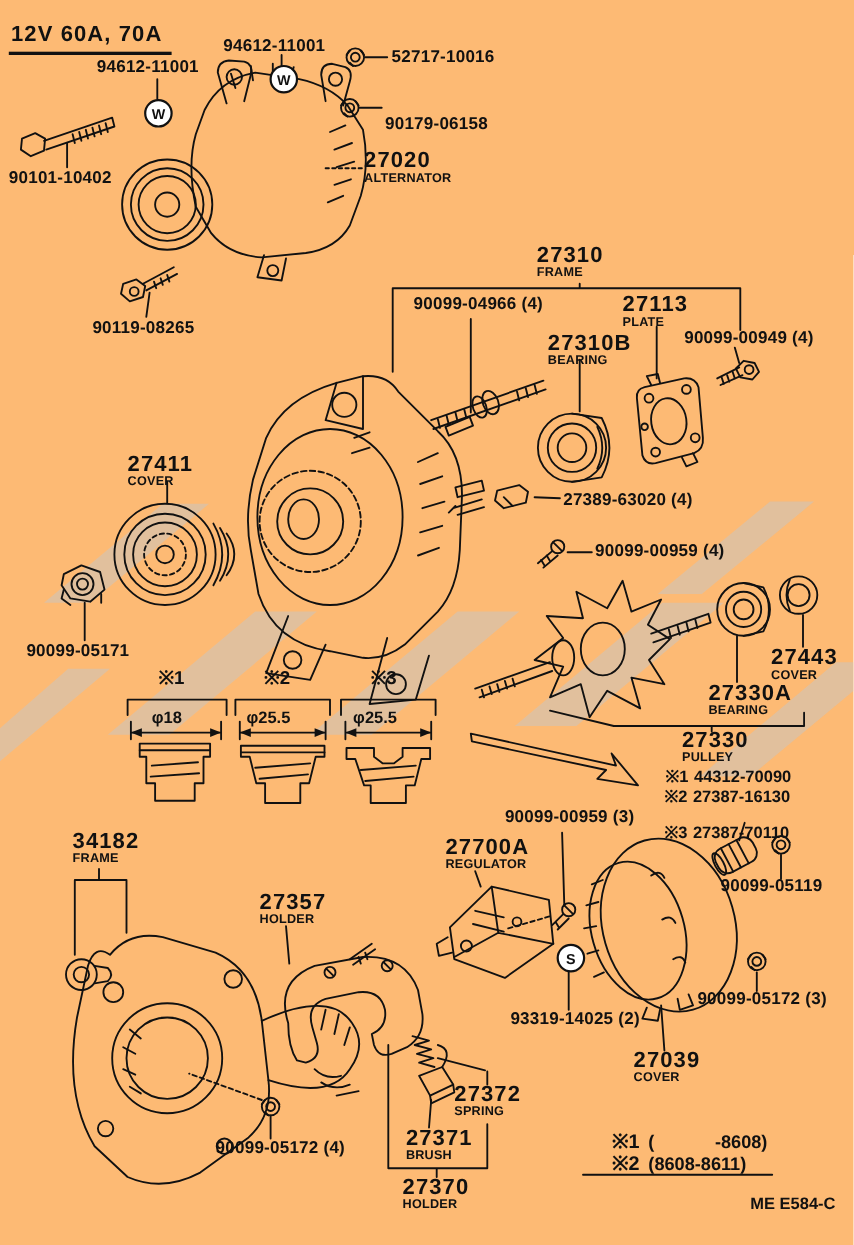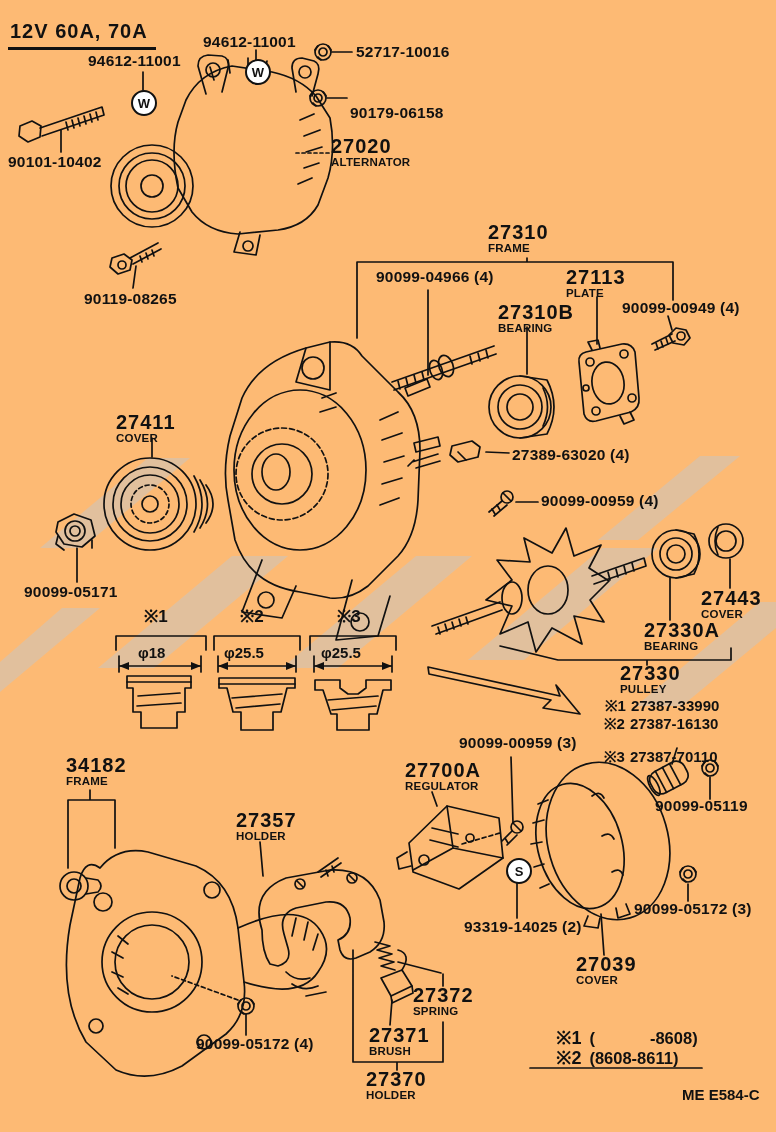--- a/index.html
+++ b/index.html
@@ -363,21 +363,21 @@
   <div class="lbl callout" style="left:644px;top:620px">
     <div class="num">27330A</div>
     <div class="sub">BEARING</div>
   </div>
   <div class="lbl callout" style="left:620px;top:663px">
     <div class="num">27330</div>
     <div class="sub">PULLEY</div>
   </div>
 
   <div class="lbl note-row" style="left:605px;top:695px">
-    <span class="mark">※1</span><span>27387-33990</span>
+    <span class="mark">※1</span><span>44312-70090</span>
   </div>
   <div class="lbl note-row" style="left:604px;top:713px">
     <span class="mark">※2</span><span>27387-16130</span>
   </div>
   <div class="lbl note-row" style="left:604px;top:746px">
     <span class="mark">※3</span><span>27387-70110</span>
   </div>
 
   <div class="lbl vmark" style="left:144px;top:604px">※1</div>
   <div class="lbl vmark" style="left:240px;top:604px">※2</div>

